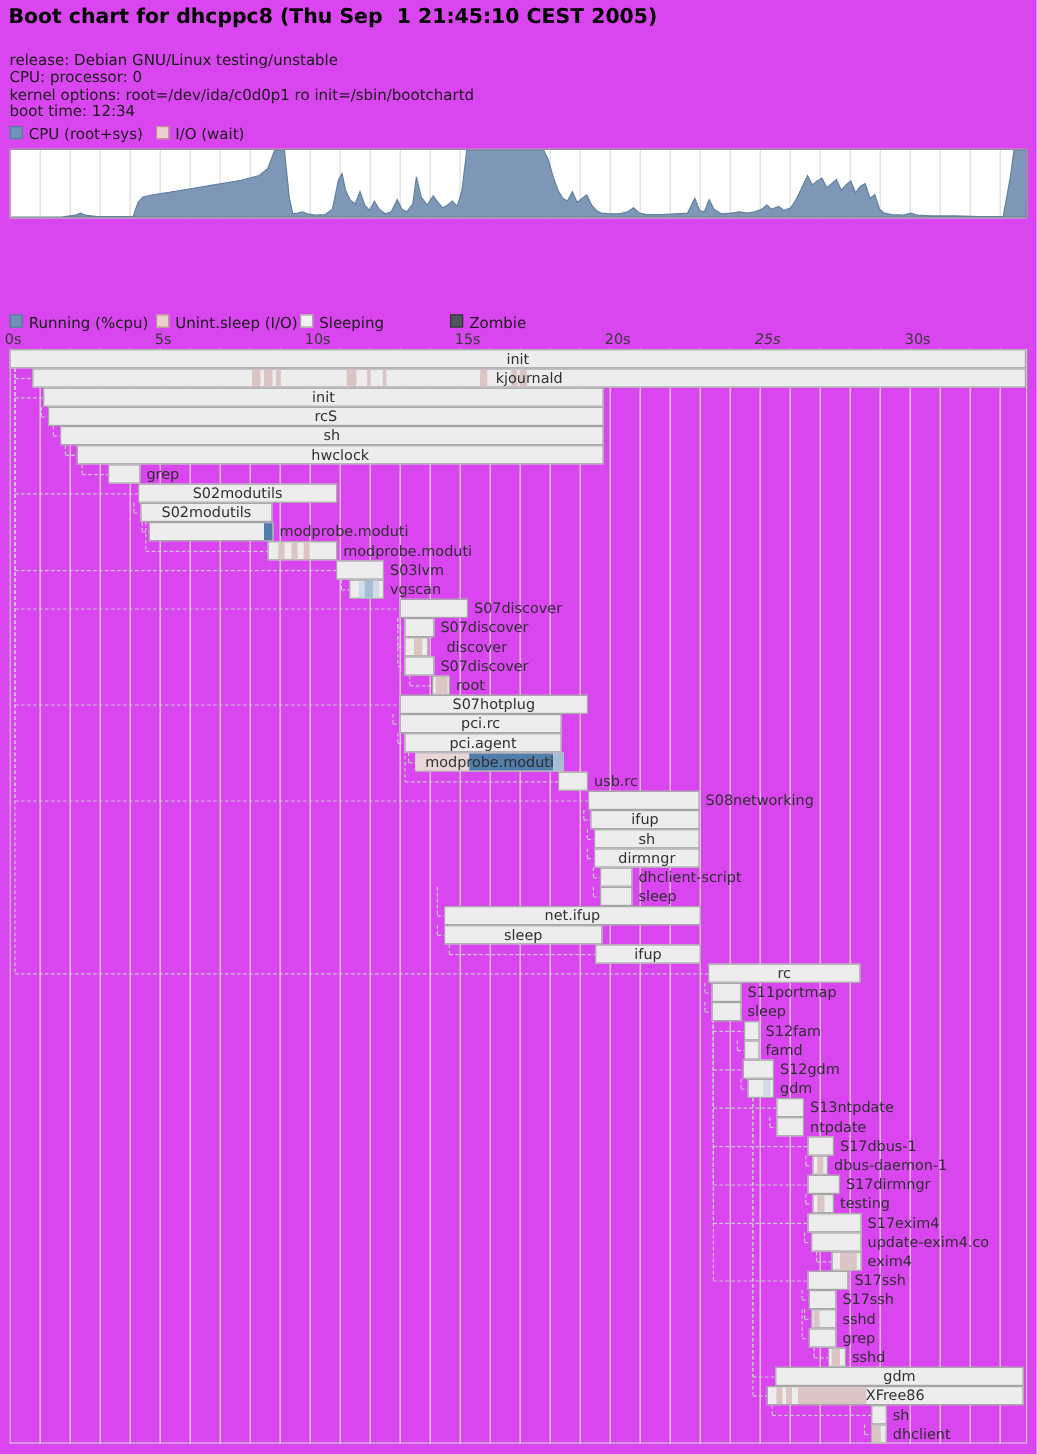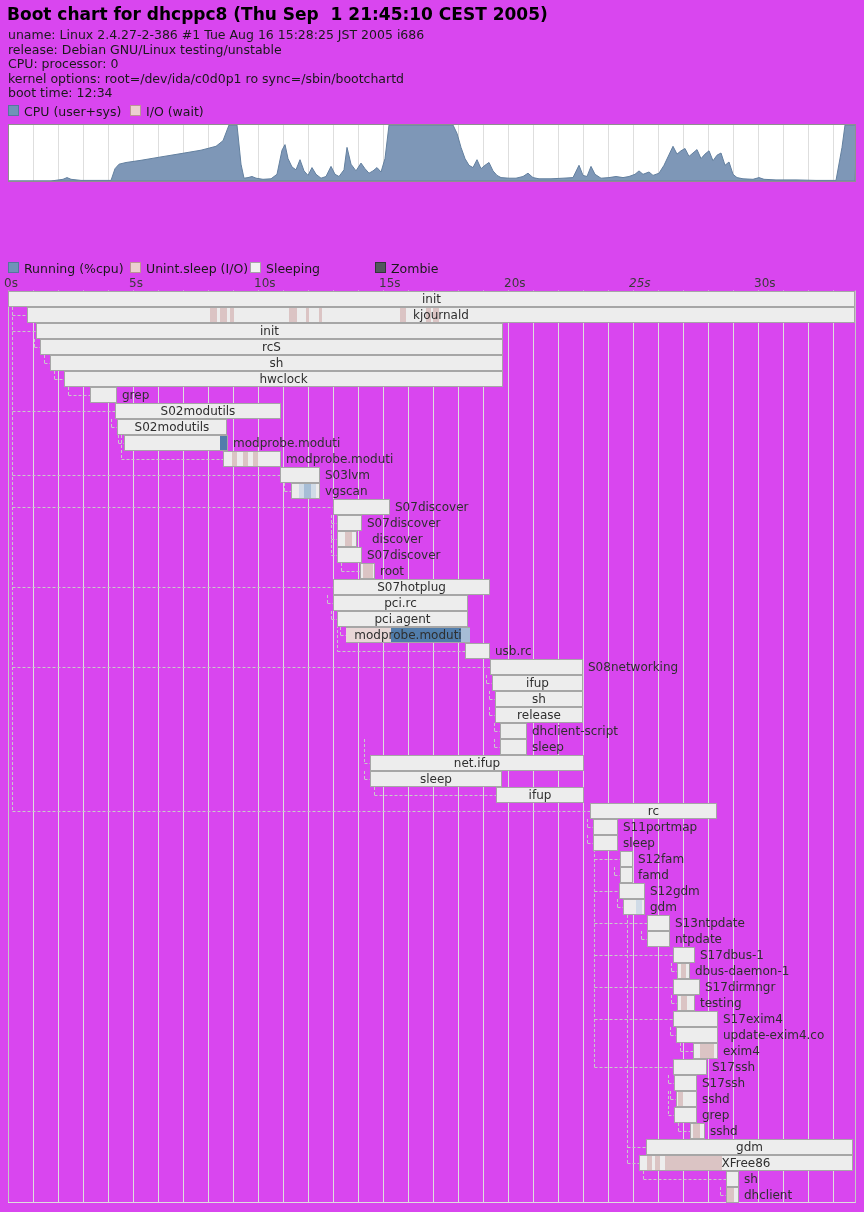--- a/index.html
+++ b/index.html
@@ -16,30 +16,29 @@
   .bar{position:absolute;height:16px;background:#ededed;border:1px solid #a6a6a6;box-sizing:border-box;}
   .seg{position:absolute;top:0;bottom:0;}
   .blab{position:absolute;font-size:12px;line-height:16px;color:#2f2f2f;white-space:nowrap;z-index:3;}
   .blab.c{text-align:center;}
 </style>
 </head>
 <body>
 
 <div id="canvas">
   <div class="title">Boot chart for dhcppc8 (Thu Sep  1 21:45:10 CEST 2005)</div>
-  <div class="info-line" style="top:27px">uname: Linux 2.4.27-2-386 #1 Tue Aug 16 15:28:25 JST 2005 i686</div>
   <div class="info-line" style="top:42px">release: Debian GNU/Linux testing/unstable</div>
   <div class="info-line" style="top:56px">CPU: processor: 0</div>
-  <div class="info-line" style="top:71px">kernel options: root=/dev/ida/c0d0p1 ro sync=/sbin/bootchartd</div>
+  <div class="info-line" style="top:71px">kernel options: root=/dev/ida/c0d0p1 ro init=/sbin/bootchartd</div>
   <div class="info-line" style="top:85px">boot time: 12:34</div>
 
   <div id="cpu-legend">
       <div class="legend-item" style="left: 8px; top: 104px;">
         <span class="legend-swatch" style="background: rgb(112, 146, 184); border: 1px solid rgb(84, 119, 158);"></span>
-        <span class="legend-label">CPU (user+sys)</span>
+        <span class="legend-label">CPU (root+sys)</span>
       </div>
       <div class="legend-item" style="left: 130px; top: 104px;">
         <span class="legend-swatch" style="background: rgb(236, 208, 208); border: 1px solid rgb(188, 149, 149);"></span>
         <span class="legend-label">I/O (wait)</span>
       </div>
     </div>
   <div id="cpu-chart"><svg width="846" height="56">
         <line x1="24.5" y1="0" x2="24.5" y2="56" stroke="#dedede" stroke-width="1"></line>
         <line x1="49.5" y1="0" x2="49.5" y2="56" stroke="#dedede" stroke-width="1"></line>
         <line x1="74.5" y1="0" x2="74.5" y2="56" stroke="#dedede" stroke-width="1"></line>
@@ -327,21 +326,21 @@
       <div class="blab c" style="top: 627px; left: 346px; width: 124px;">modprobe.moduti</div>
       <div class="bar" style="left: 465px; top: 643px; width: 25px; background: rgb(237, 237, 237); border-color: rgb(166, 166, 166);"></div>
       <div class="blab r" style="top: 643px; left: 495px;">usb.rc</div>
       <div class="bar" style="left: 490px; top: 659px; width: 93px; background: rgb(237, 237, 237); border-color: rgb(166, 166, 166);"></div>
       <div class="blab r" style="top: 659px; left: 588px;">S08networking</div>
       <div class="bar" style="left: 492px; top: 675px; width: 91px; background: rgb(237, 237, 237); border-color: rgb(166, 166, 166);"></div>
       <div class="blab c" style="top: 675px; left: 492px; width: 91px;">ifup</div>
       <div class="bar" style="left: 495px; top: 691px; width: 88px; background: rgb(237, 237, 237); border-color: rgb(166, 166, 166);"></div>
       <div class="blab c" style="top: 691px; left: 495px; width: 88px;">sh</div>
       <div class="bar" style="left: 495px; top: 707px; width: 88px; background: rgb(237, 237, 237); border-color: rgb(166, 166, 166);"></div>
-      <div class="blab c" style="top: 707px; left: 495px; width: 88px;">release</div>
+      <div class="blab c" style="top: 707px; left: 495px; width: 88px;">dirmngr</div>
       <div class="bar" style="left: 500px; top: 723px; width: 27px; background: rgb(237, 237, 237); border-color: rgb(166, 166, 166);"></div>
       <div class="blab r" style="top: 723px; left: 532px;">dhclient-script</div>
       <div class="bar" style="left: 500px; top: 739px; width: 27px; background: rgb(237, 237, 237); border-color: rgb(166, 166, 166);"></div>
       <div class="blab r" style="top: 739px; left: 532px;">sleep</div>
       <div class="bar" style="left: 370px; top: 755px; width: 214px; background: rgb(237, 237, 237); border-color: rgb(166, 166, 166);"></div>
       <div class="blab c" style="top: 755px; left: 370px; width: 214px;">net.ifup</div>
       <div class="bar" style="left: 370px; top: 771px; width: 132px; background: rgb(237, 237, 237); border-color: rgb(166, 166, 166);"></div>
       <div class="blab c" style="top: 771px; left: 370px; width: 132px;">sleep</div>
       <div class="bar" style="left: 496px; top: 787px; width: 88px; background: rgb(237, 237, 237); border-color: rgb(166, 166, 166);"></div>
       <div class="blab c" style="top: 787px; left: 496px; width: 88px;">ifup</div>

